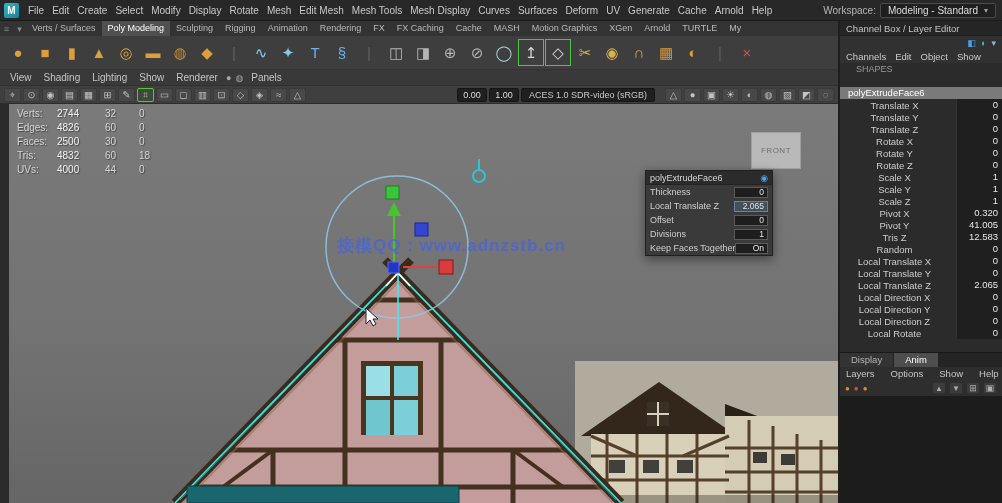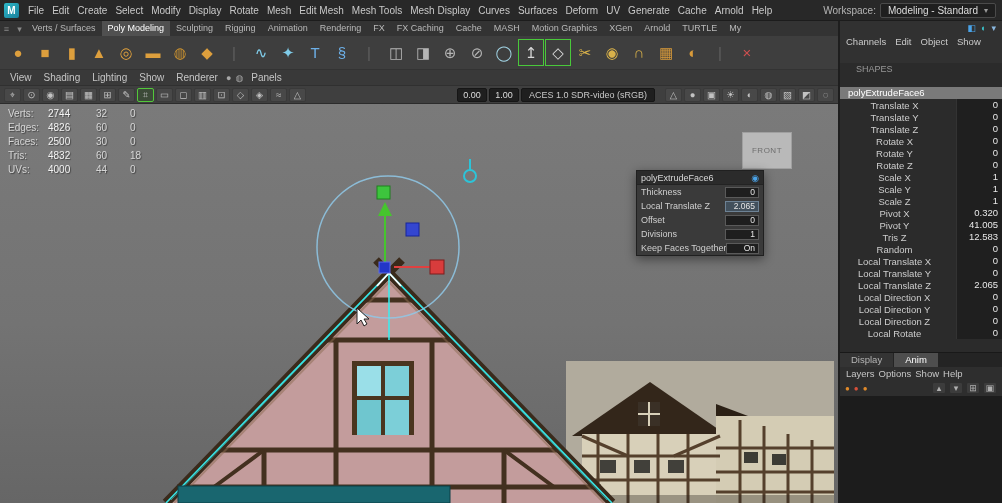--- a/index.html
+++ b/index.html
@@ -39,21 +39,21 @@
              color: #c2c2c2; background: #484848; border: 1px solid #3a3a3a; border-radius: 2px; flex: none; }
   .tb-icon.active { border-color: #52c83a; background: #3c4a38; }
   .tb-field { height: 14px; background: #1f1f1f; border: 1px solid #161616; color: #ddd; font-size: 9px;
               display: flex; align-items: center; justify-content: center; border-radius: 2px; flex: none; }
   .tb-num { width: 30px; }
   .tb-vt { padding: 0 7px; color: #c8c8c8; white-space: nowrap; }
   .tb-spacer { flex: 1; }
   .tb-gap { width: 6px; flex: none; }
 
   
-  .viewport { position: absolute; left: 0; top: 83px; width: 856px; height: 399px; overflow: hidden;
+  .viewport { position: absolute; left: 9px; top: 83px; width: 856px; height: 399px; overflow: hidden;
               background: linear-gradient(180deg,#7a7a7a 0%,#737373 55%,#666 100%); }
   .vp-scene { position: absolute; left: 0; top: 0; }
 
   .hud { position: absolute; left: 8px; top: 4px; }
   .hud-row { display: grid; grid-template-columns: 40px 48px 34px 26px; height: 14px; font-size: 10px;
              color: #d6d6d6; text-shadow: 1px 1px 1px rgba(0,0,0,.45); }
   .hud-v { text-align: left; }
   .hud-v.c1 { color: #f3f3f3; }
 
   .front-plate { position: absolute; left: 742px; top: 28px; width: 50px; height: 37px; background: #b9b9b9;
@@ -90,21 +90,21 @@
   .cb-attr { height: 12px; display: flex; align-items: center; font-size: 9.5px; }
   .cb-attr .lbl { flex: 1; text-align: center; color: #cdcdcd; padding-right: 7px; white-space: nowrap; }
   .cb-attr .val { width: 46px; align-self: stretch; background: #1f1f1f; color: #e8e8e8; text-align: right;
                   padding-right: 4px; border-left: 1px solid #333; line-height: 12px; }
 
   .layer-editor { position: absolute; left: 0; right: 0; bottom: 0; height: 151px; background: #2e2e2e;
                   border-top: 1px solid #191919; }
   .le-tabs { height: 14px; display: flex; background: #242424; }
   .le-tab { padding: 0 11px; line-height: 14px; font-size: 9.5px; color: #b4b4b4; background: #343434; margin-right: 1px; }
   .le-tab.active { background: #4e4e4e; color: #fff; }
-  .le-menus { height: 13px; display: flex; align-items: center; gap: 4px; font-size: 9.5px; color: #c6c6c6; padding: 0 6px; }
+  .le-menus { height: 13px; display: flex; align-items: center; gap: 16px; font-size: 9.5px; color: #c6c6c6; padding: 0 6px; }
   .le-toolbar { height: 16px; display: flex; align-items: center; gap: 4px; padding: 0 5px; }
   .le-dot { font-size: 8px; }
   .le-spacer { flex: 1; }
   .le-btn { width: 14px; height: 12px; display: flex; align-items: center; justify-content: center; font-size: 9px;
             color: #b0b0b0; background: #3c3c3c; border: 1px solid #2e2e2e; border-radius: 2px; }
   .le-content { position: absolute; left: 0; right: 0; top: 43px; bottom: 0; background: #1c1c1c; }
 </style>
 </head>
 <body>
 
@@ -356,20 +356,21 @@
           <div class="hud-row">
             <span class="hud-label">UVs:</span>
             <span class="hud-v c1">4000</span>
             <span class="hud-v">44</span>
             <span class="hud-v">0</span>
           </div>
         </div>
 
       <div class="front-plate">FRONT</div>
 
+      <div class="watermark">接模QQ：www.adnzstb.cn</div>
 
       <div class="popup">
         <div class="popup-title-row">
           <span class="popup-title">polyExtrudeFace6</span>
           <span class="popup-icon">◉</span>
         </div>
         <div>
 
             <div class="popup-row">
               <span class="lbl">Thickness</span>
@@ -395,20 +396,21 @@
               <span class="lbl">Keep Faces Together</span>
               <span class="popup-val">On</span>
             </div>
           </div>
       </div>
 
     </div>
   </div>
 
   <div class="right-panel">
+    <div class="cb-title">Channel Box / Layer Editor</div>
     <div class="cb-iconrow">
 
     <span class="cb-ic" style="color: rgb(74, 163, 232);">◧</span>
         <span class="cb-ic" style="color: rgb(58, 192, 200);">◐</span>
         <span class="cb-ic" style="color: rgb(138, 184, 224);">▾</span>
       </div>
     <div class="cb-menus">
 
     <span>Channels</span>
         <span>Edit</span>

